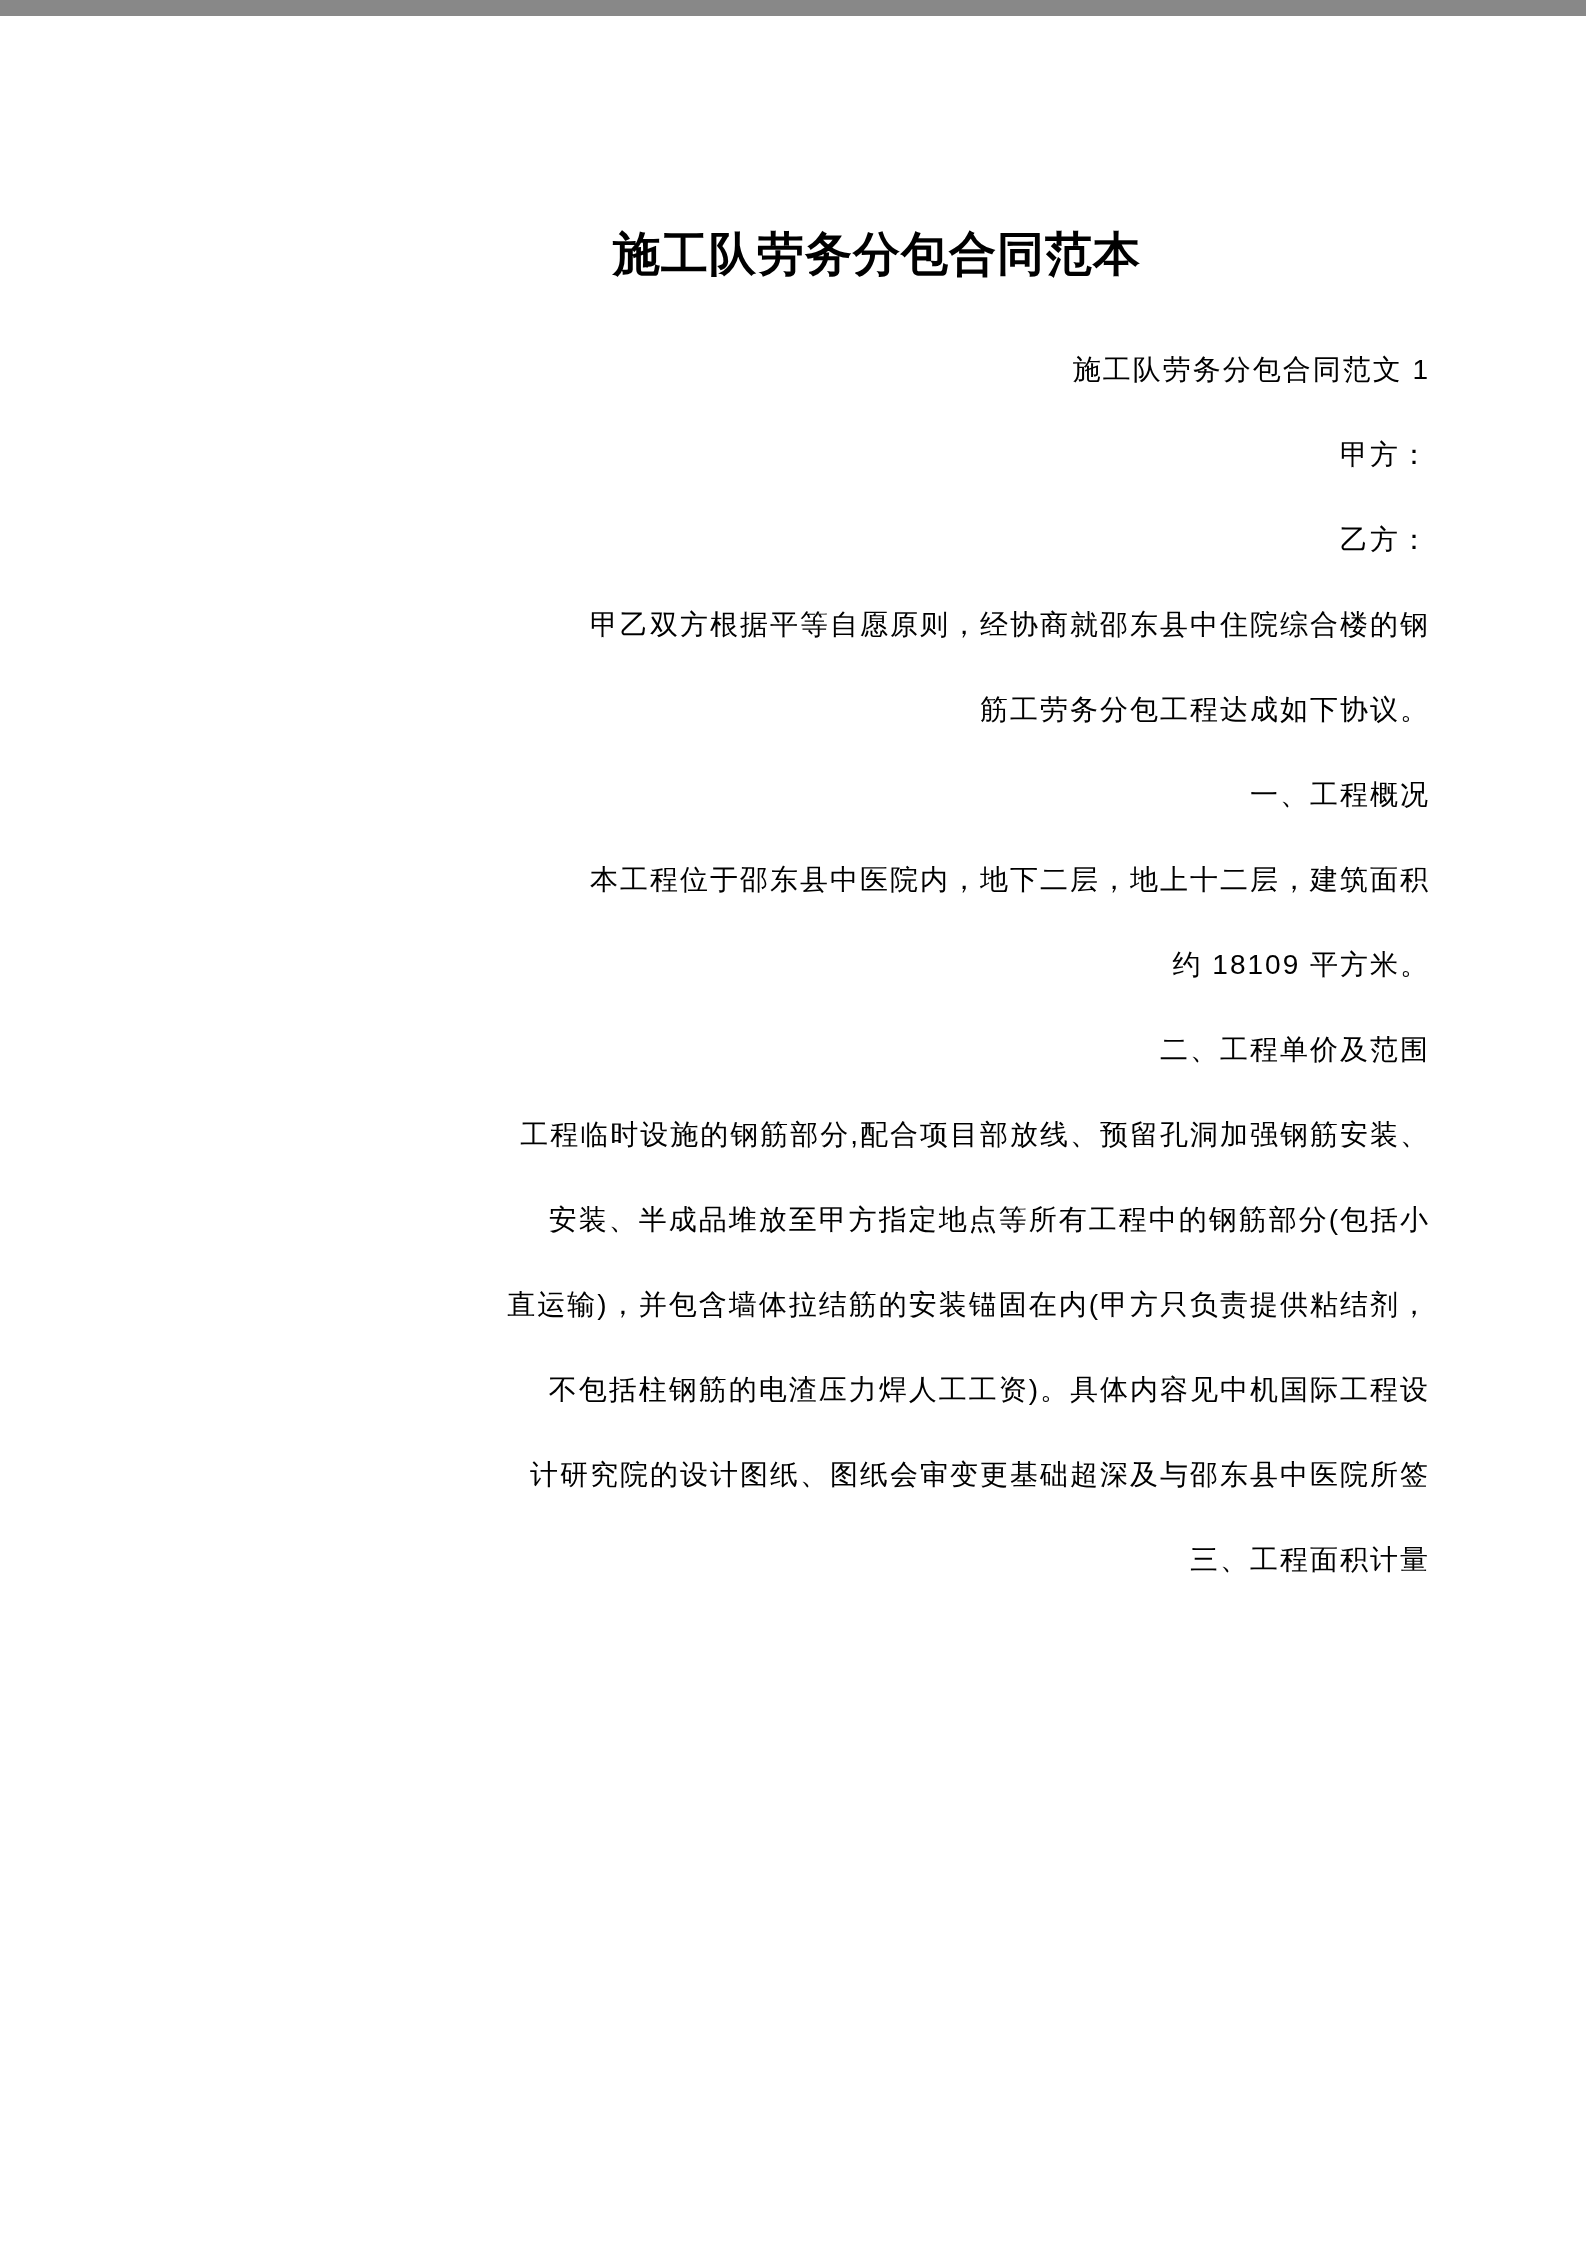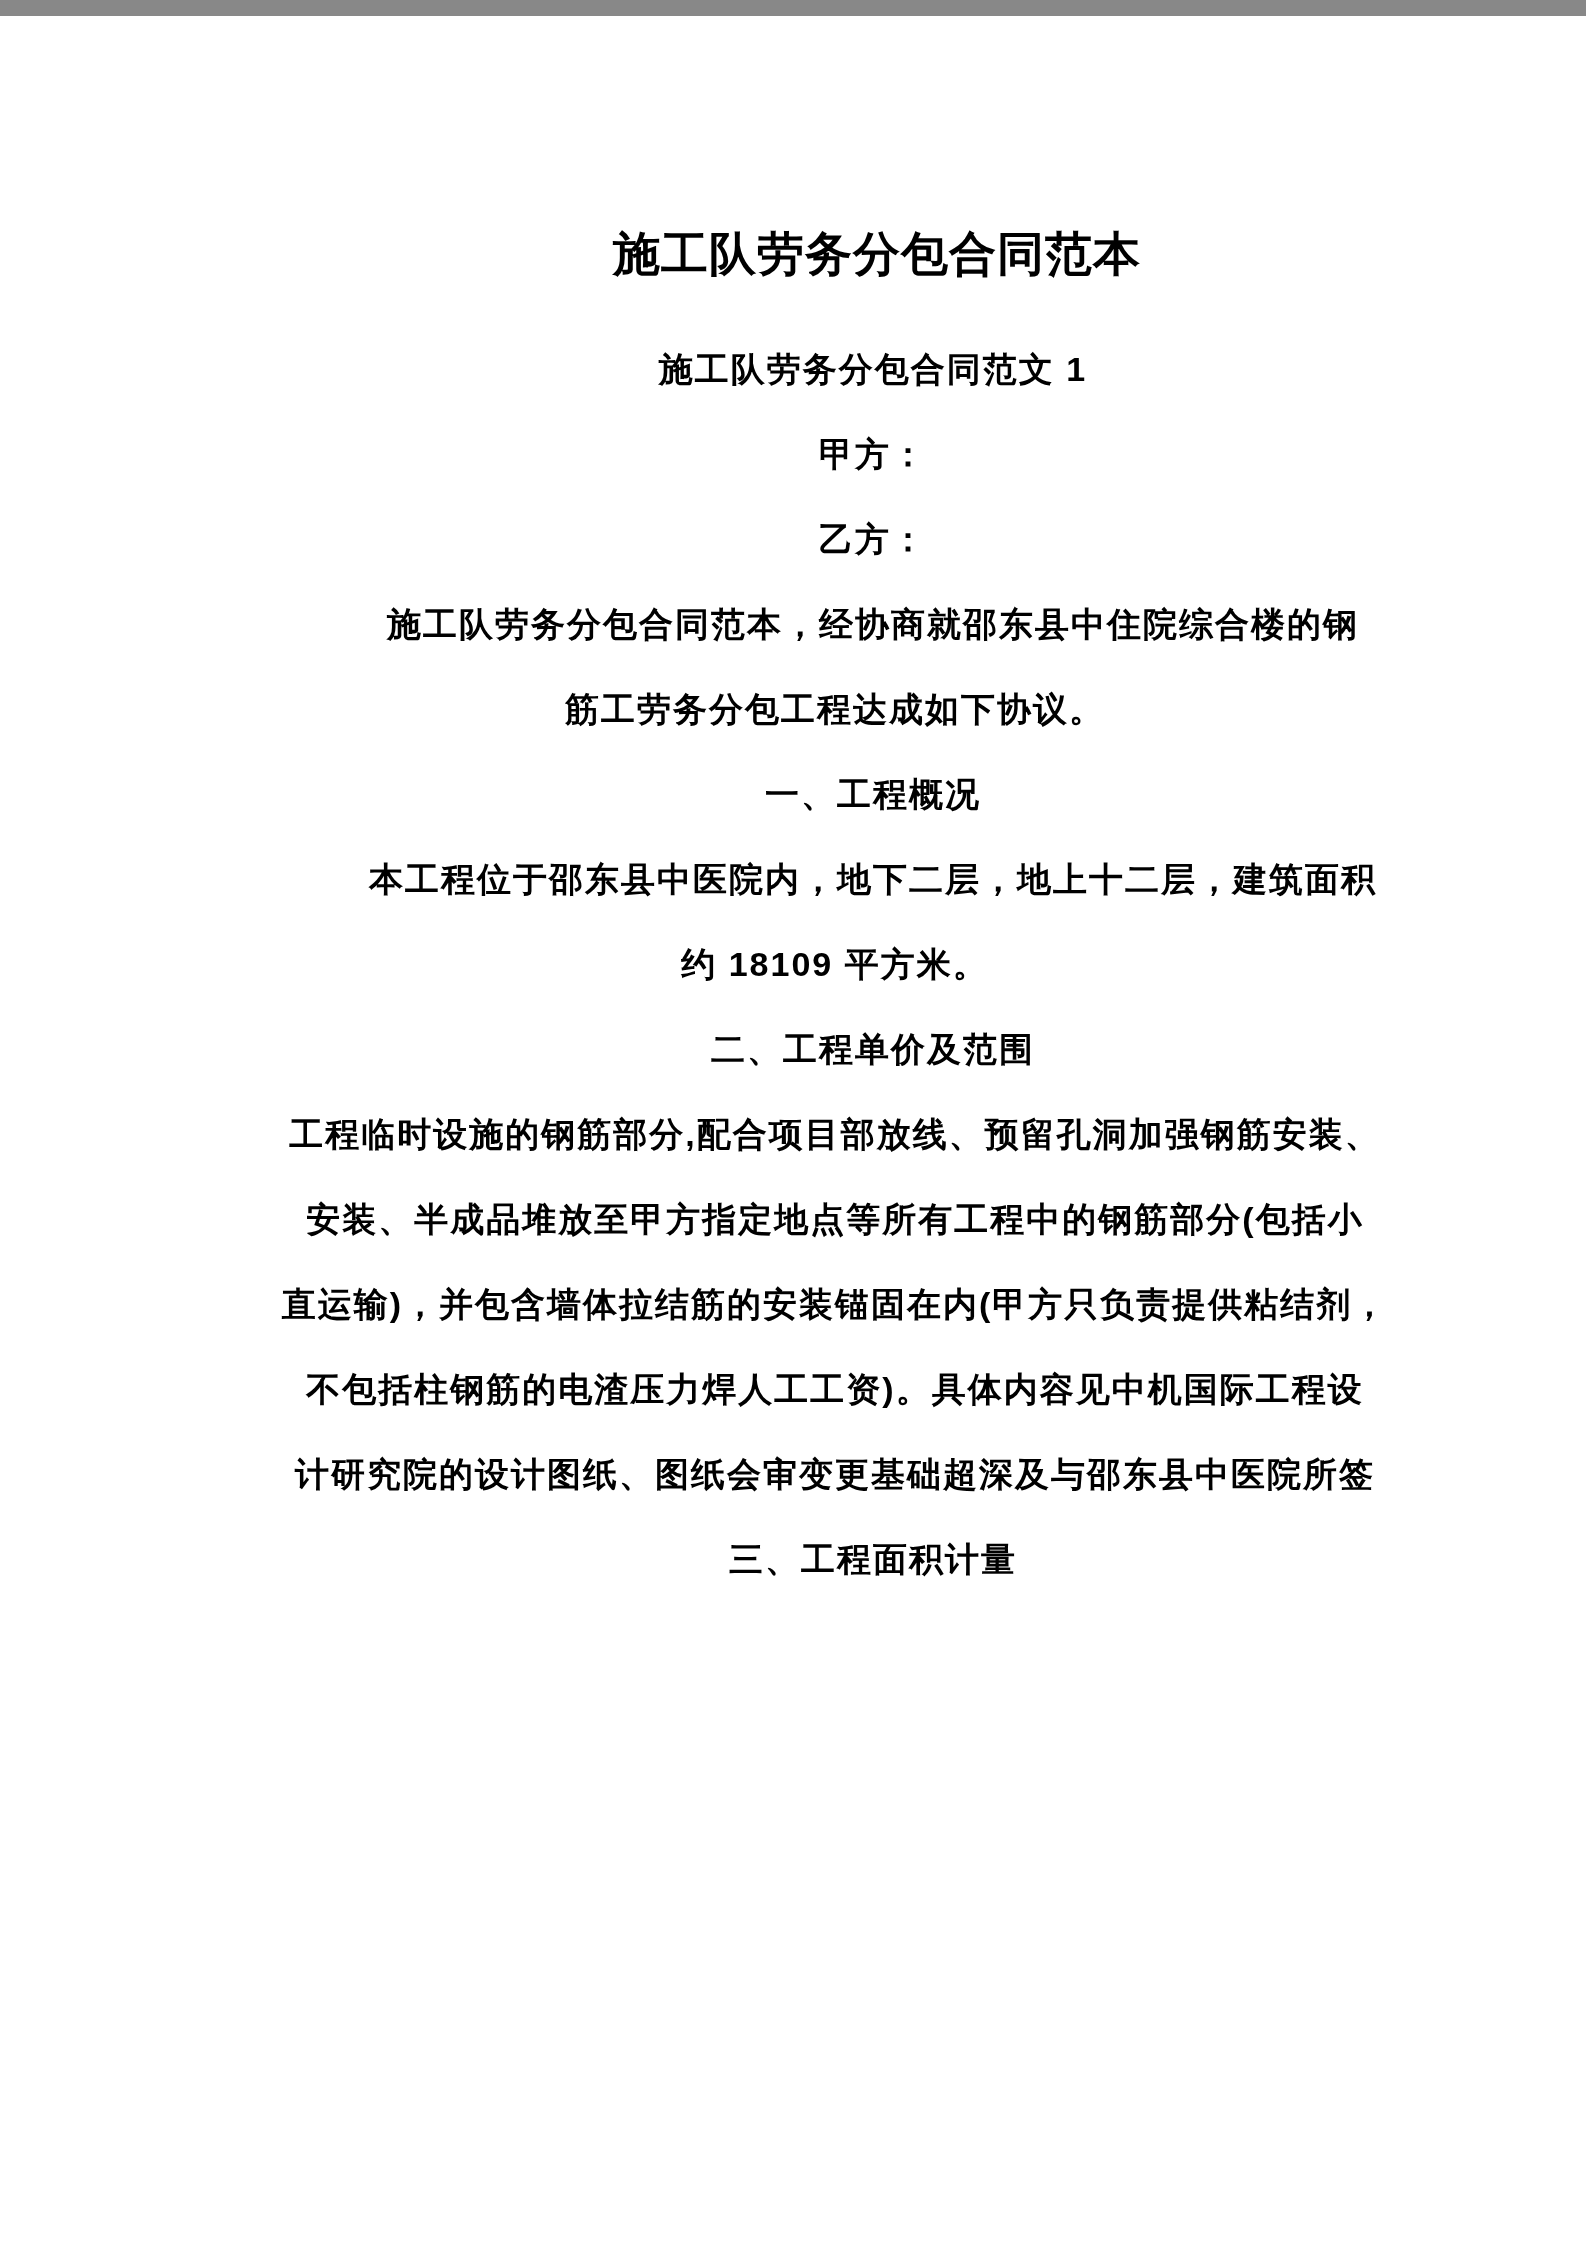--- a/index.html
+++ b/index.html
@@ -27,26 +27,26 @@
     font-size: 47px;
     line-height: 1.12;
     font-weight: 700;
     letter-spacing: 1px;
     white-space: nowrap;
   }
   .doc-body {
     
   }
   .line {
-    font-size: 34px;
+    font-size: 28px;
     line-height: 85px;
-    font-weight: 700;
+    font-weight: 400;
     letter-spacing: 2px;
     white-space: nowrap;
-    text-align: center;
+    text-align: right;
   }
   .line.indent {
     text-indent: 76px; 
   }
 </style>
 </head>
 <body>
 
 <div class="page">
   <h1 class="doc-title">施工队劳务分包合同范本</h1>
@@ -54,21 +54,21 @@
       <div>
         <div class="line indent">施工队劳务分包合同范文 1</div>
       </div>
       <div>
         <div class="line indent">甲方：</div>
       </div>
       <div>
         <div class="line indent">乙方：</div>
       </div>
       <div>
-        <div class="line indent">施工队劳务分包合同范本，经协商就邵东县中住院综合楼的钢</div>
+        <div class="line indent">甲乙双方根据平等自愿原则，经协商就邵东县中住院综合楼的钢</div>
         <div class="line">筋工劳务分包工程达成如下协议。</div>
       </div>
       <div>
         <div class="line indent">一、工程概况</div>
       </div>
       <div>
         <div class="line indent">本工程位于邵东县中医院内，地下二层，地上十二层，建筑面积</div>
         <div class="line">约 18109 平方米。</div>
       </div>
       <div>

